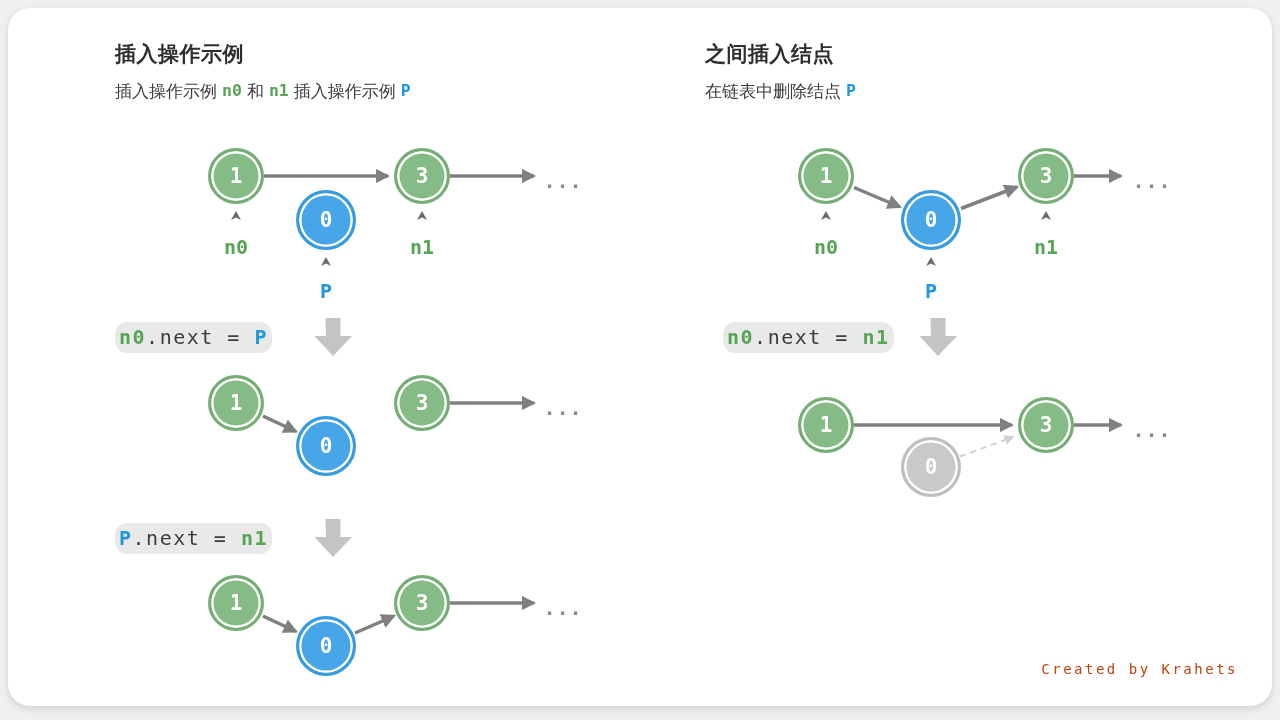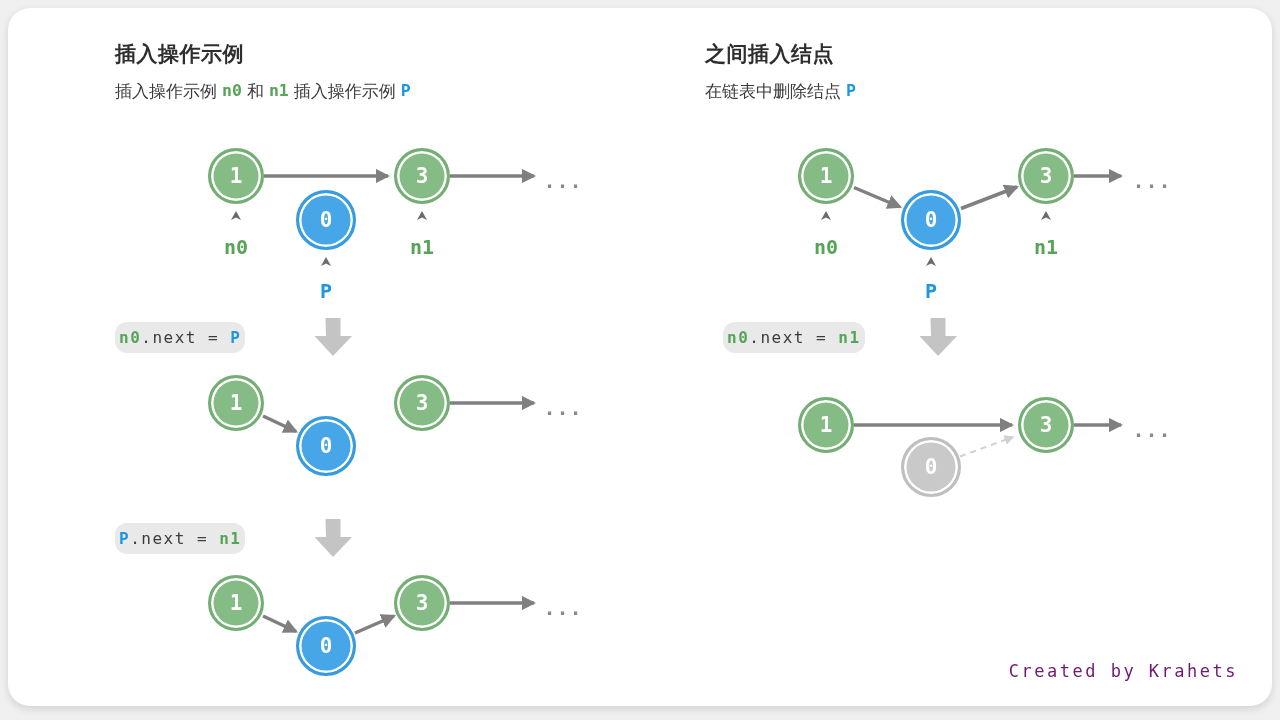--- a/index.html
+++ b/index.html
@@ -47,29 +47,29 @@
   .ptr-blue  { color:#1e96e0; }
   .ellipsis {
     position:absolute; transform:translate(-50%,-50%);
     font-family:"DejaVu Sans Mono", monospace; font-weight:700;
     font-size:20px; color:#8a8a8a; letter-spacing:1px; line-height:20px;
   }
   .codebox {
     position:absolute; display:inline-block;
     background:#e9e9e9; border-radius:12px;
     height:31px; line-height:31px; padding:0 4px;
-    font-family:"DejaVu Sans Mono", monospace; font-size:16px;
+    font-family:"DejaVu Sans Mono", monospace; font-size:20px;
     letter-spacing:1.5px; color:#3c3c3c; white-space:nowrap;
   }
   .codebox .cg { color:#56a456; font-weight:700; }
   .codebox .cb { color:#1e96e0; font-weight:700; }
   .watermark {
     position:absolute; right:42px; top:661px;
-    font-family:"DejaVu Sans Mono", monospace; font-size:17px;
-    color:#701a75; letter-spacing:2.5px;
+    font-family:"DejaVu Sans Mono", monospace; font-size:14px;
+    color:#c2410c; letter-spacing:2.5px;
   }
   svg.layer { position:absolute; left:0; top:0; pointer-events:none; }
 </style>
 </head>
 <body>
 
 <div class="card"></div>
 
 <svg class="layer" width="1280" height="720" viewBox="0 0 1280 720">
   <defs>

